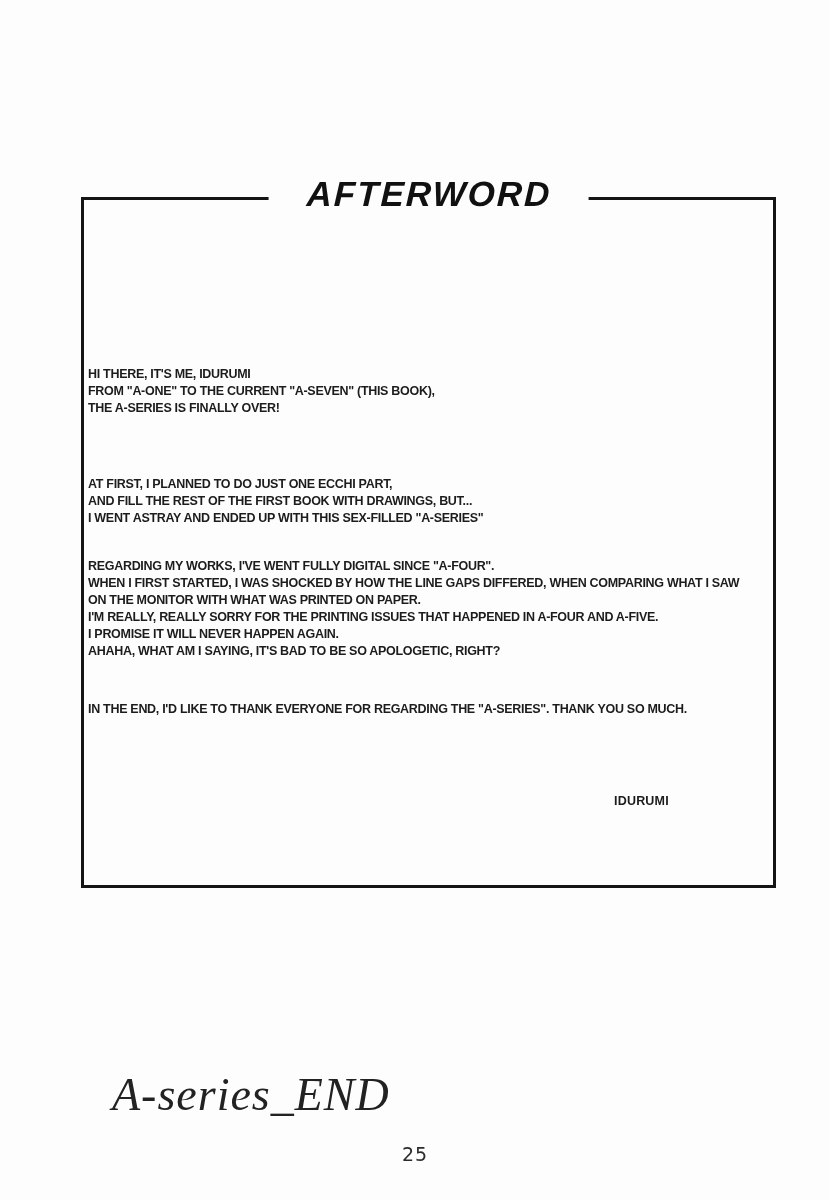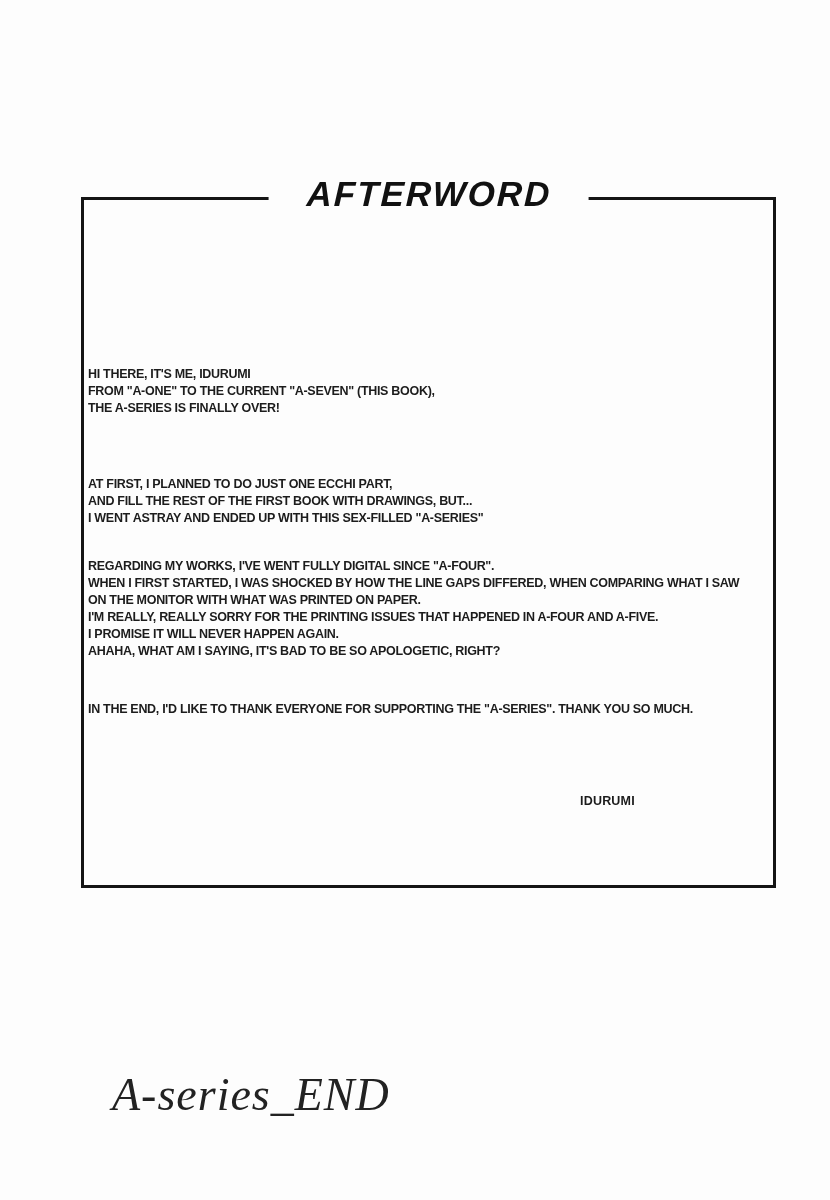--- a/index.html
+++ b/index.html
@@ -63,21 +63,21 @@
     color: #1c1c1c;
   }
 
   .para-1 { top: 166px; }
   .para-2 { top: 276px; }
   .para-3 { top: 358px; }
   .para-4 { top: 501px; }
 
   .signature {
     position: absolute;
-    left: 496px;
+    left: 530px;
     top: 594px;
     font-size: 12.5px;
     font-weight: bold;
     letter-spacing: 0.2px;
     color: #1c1c1c;
   }
 
   .end-caption {
     position: absolute;
     left: 112px;
@@ -121,22 +121,23 @@
 WHEN I FIRST STARTED, I WAS SHOCKED BY HOW THE LINE GAPS DIFFERED, WHEN COMPARING WHAT I SAW
 ON THE MONITOR WITH WHAT WAS PRINTED ON PAPER.
 I'M REALLY, REALLY SORRY FOR THE PRINTING ISSUES THAT HAPPENED IN A-FOUR AND A-FIVE.
 I PROMISE IT WILL NEVER HAPPEN AGAIN.
 AHAHA, WHAT AM I SAYING, IT'S BAD TO BE SO APOLOGETIC, RIGHT?</p>
 
     <p class="para para-2">AT FIRST, I PLANNED TO DO JUST ONE ECCHI PART,
 AND FILL THE REST OF THE FIRST BOOK WITH DRAWINGS, BUT...
 I WENT ASTRAY AND ENDED UP WITH THIS SEX-FILLED "A-SERIES"</p>
 
-    <p class="para para-4">IN THE END, I'D LIKE TO THANK EVERYONE FOR SUPPORTING THE "A-SERIES". THANK YOU SO MUCH.</p>
+    <p class="para para-4">IN THE END, I'D LIKE TO THANK EVERYONE FOR REGARDING THE "A-SERIES". THANK YOU SO MUCH.</p>
 
     <div class="signature">IDURUMI</div>
 
   </div>
 
   <div class="end-caption">A-series_END</div>
 
+  <div class="page-number">25</div>
 
 </div>
 
 </body></html>

